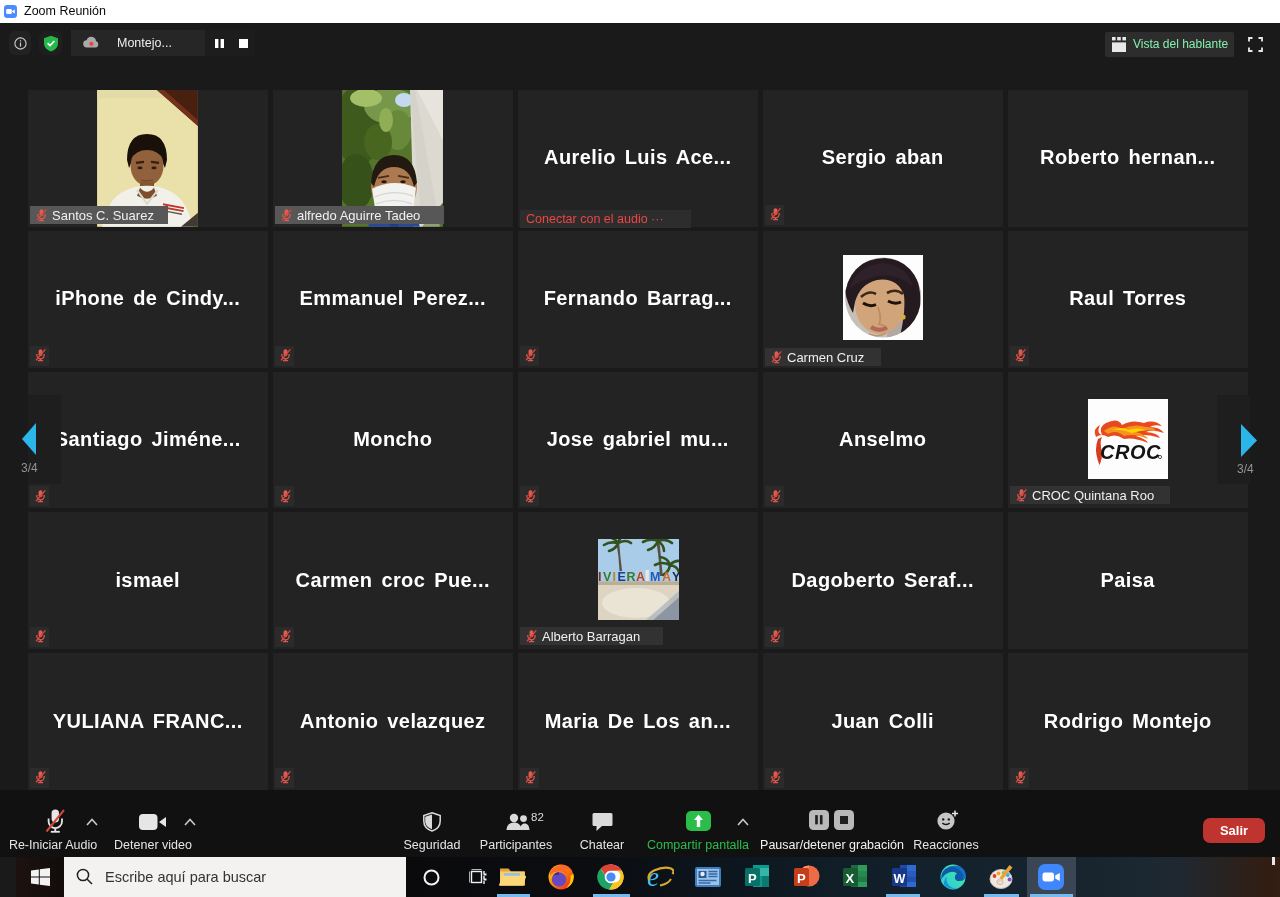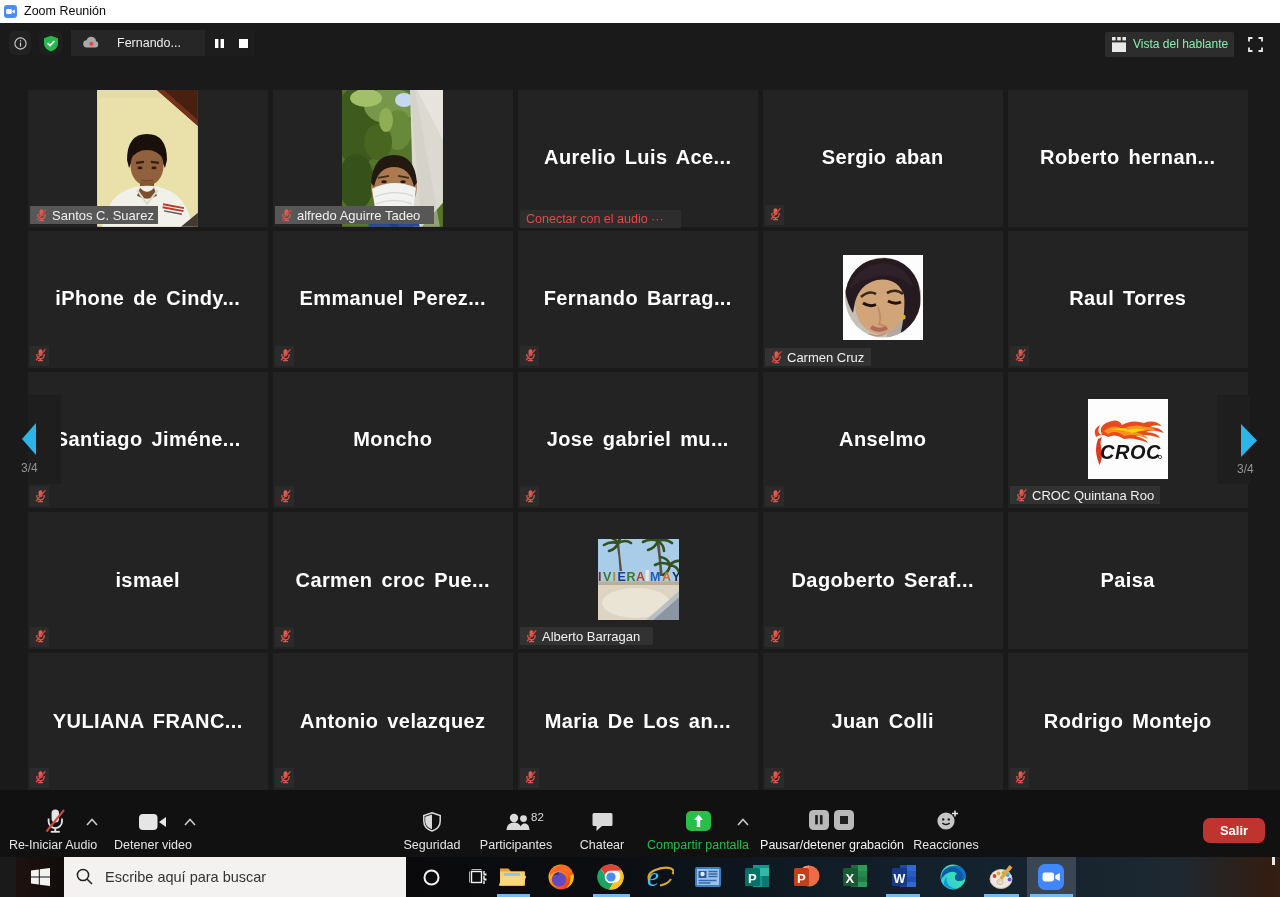--- a/index.html
+++ b/index.html
@@ -1,18 +1,18 @@
 <!DOCTYPE html>
 <html><head><meta charset="utf-8"><style>
 html,body{margin:0;padding:0}
 body{width:1280px;height:897px;background:#1a1a1a;font-family:"Liberation Sans",sans-serif;position:relative;overflow:hidden}
 .abs{position:absolute}
 .tile{position:absolute;background:#232323;width:239.5px;height:136.8px}
 .nm{position:absolute;left:0;right:0;top:50%;transform:translateY(-54%);text-align:center;color:#fff;font-weight:bold;font-size:20px;letter-spacing:.4px;word-spacing:3px}
-.lbl{position:absolute;height:18px;display:flex;align-items:center;color:#f0f0f0;font-size:13px;white-space:nowrap;padding:0 7px 0 0}
+.lbl{position:absolute;height:18px;display:flex;align-items:center;color:#f0f0f0;font-size:13px;white-space:nowrap;padding:0 17px 0 0}
 .patch{position:absolute;left:2px;bottom:2px;width:19px;height:20px;background:#2b2b2b}
 .ctxt{position:absolute;color:#e4e4e4;font-size:12.5px;top:838px;white-space:nowrap;transform:translateX(-50%)}
 </style></head>
 <body>
 <div class="abs" style="left:0;top:0;width:1280px;height:23px;background:#fff">
 <svg class="abs" style="left:4px;top:5px" width="13" height="13" viewBox="0 0 13 13">
       <rect width="13" height="13" rx="3.2" fill="#4a8cff"></rect>
       <rect x="2.2" y="4" width="5.6" height="5" rx="1.2" fill="#fff"></rect>
       <path d="M8.2 5.9 l2.6-1.4 v4 l-2.6-1.4z" fill="#fff"></path>
     </svg>
@@ -31,21 +31,21 @@
         <path d="M8 .8 L15 3.2 V8 c0 4.4-3 7.2-7 8.4 C4 15.2 1 12.4 1 8 V3.2 Z" fill="#26b84b"></path>
         <path d="M4.6 8.2 l2.4 2.4 4.4-4.6" fill="none" stroke="#fff" stroke-width="1.7"></path>
       </svg>
     </div>
 <div class="abs" style="left:71px;top:7px;width:184px;height:26px;background:#262626">
 <div class="abs" style="left:134px;top:0;width:50px;height:26px;background:#1d1d1d"></div>
 <svg class="abs" style="left:12px;top:6px" width="17" height="13" viewBox="0 0 17 13">
         <path d="M4 11.5 a3.6 3.6 0 0 1-.4-7.2 A4.8 4.8 0 0 1 13 5.1 a3.3 3.3 0 0 1-.3 6.4 Z" fill="#a9a9a9"></path>
         <circle cx="8.4" cy="7.8" r="2.1" fill="#e8453c"></circle>
       </svg>
-<div class="abs" style="left:46px;top:5.5px;color:#ededed;font-size:12.5px">Fernando...</div>
+<div class="abs" style="left:46px;top:5.5px;color:#ededed;font-size:12.5px">Montejo...</div>
 <rect><svg class="abs" style="left:143px;top:8.5px" width="11" height="9" viewBox="0 0 11 9">
           <rect x="1" y="0" width="3.4" height="9" fill="#fff"></rect>
           <rect x="6.6" y="0" width="3.4" height="9" fill="#fff"></rect>
         </svg>
 <svg class="abs" style="left:168px;top:8.5px" width="9" height="9" viewBox="0 0 9 9">
           <rect width="9" height="9" fill="#fff"></rect>
         </svg>
 </rect></div>
 <div class="abs" style="left:1105px;top:9px;width:129px;height:25px;background:#2d2d2d;border-radius:2px">
 <svg class="abs" style="left:7px;top:5px" width="17" height="15" viewBox="0 0 17 15">

